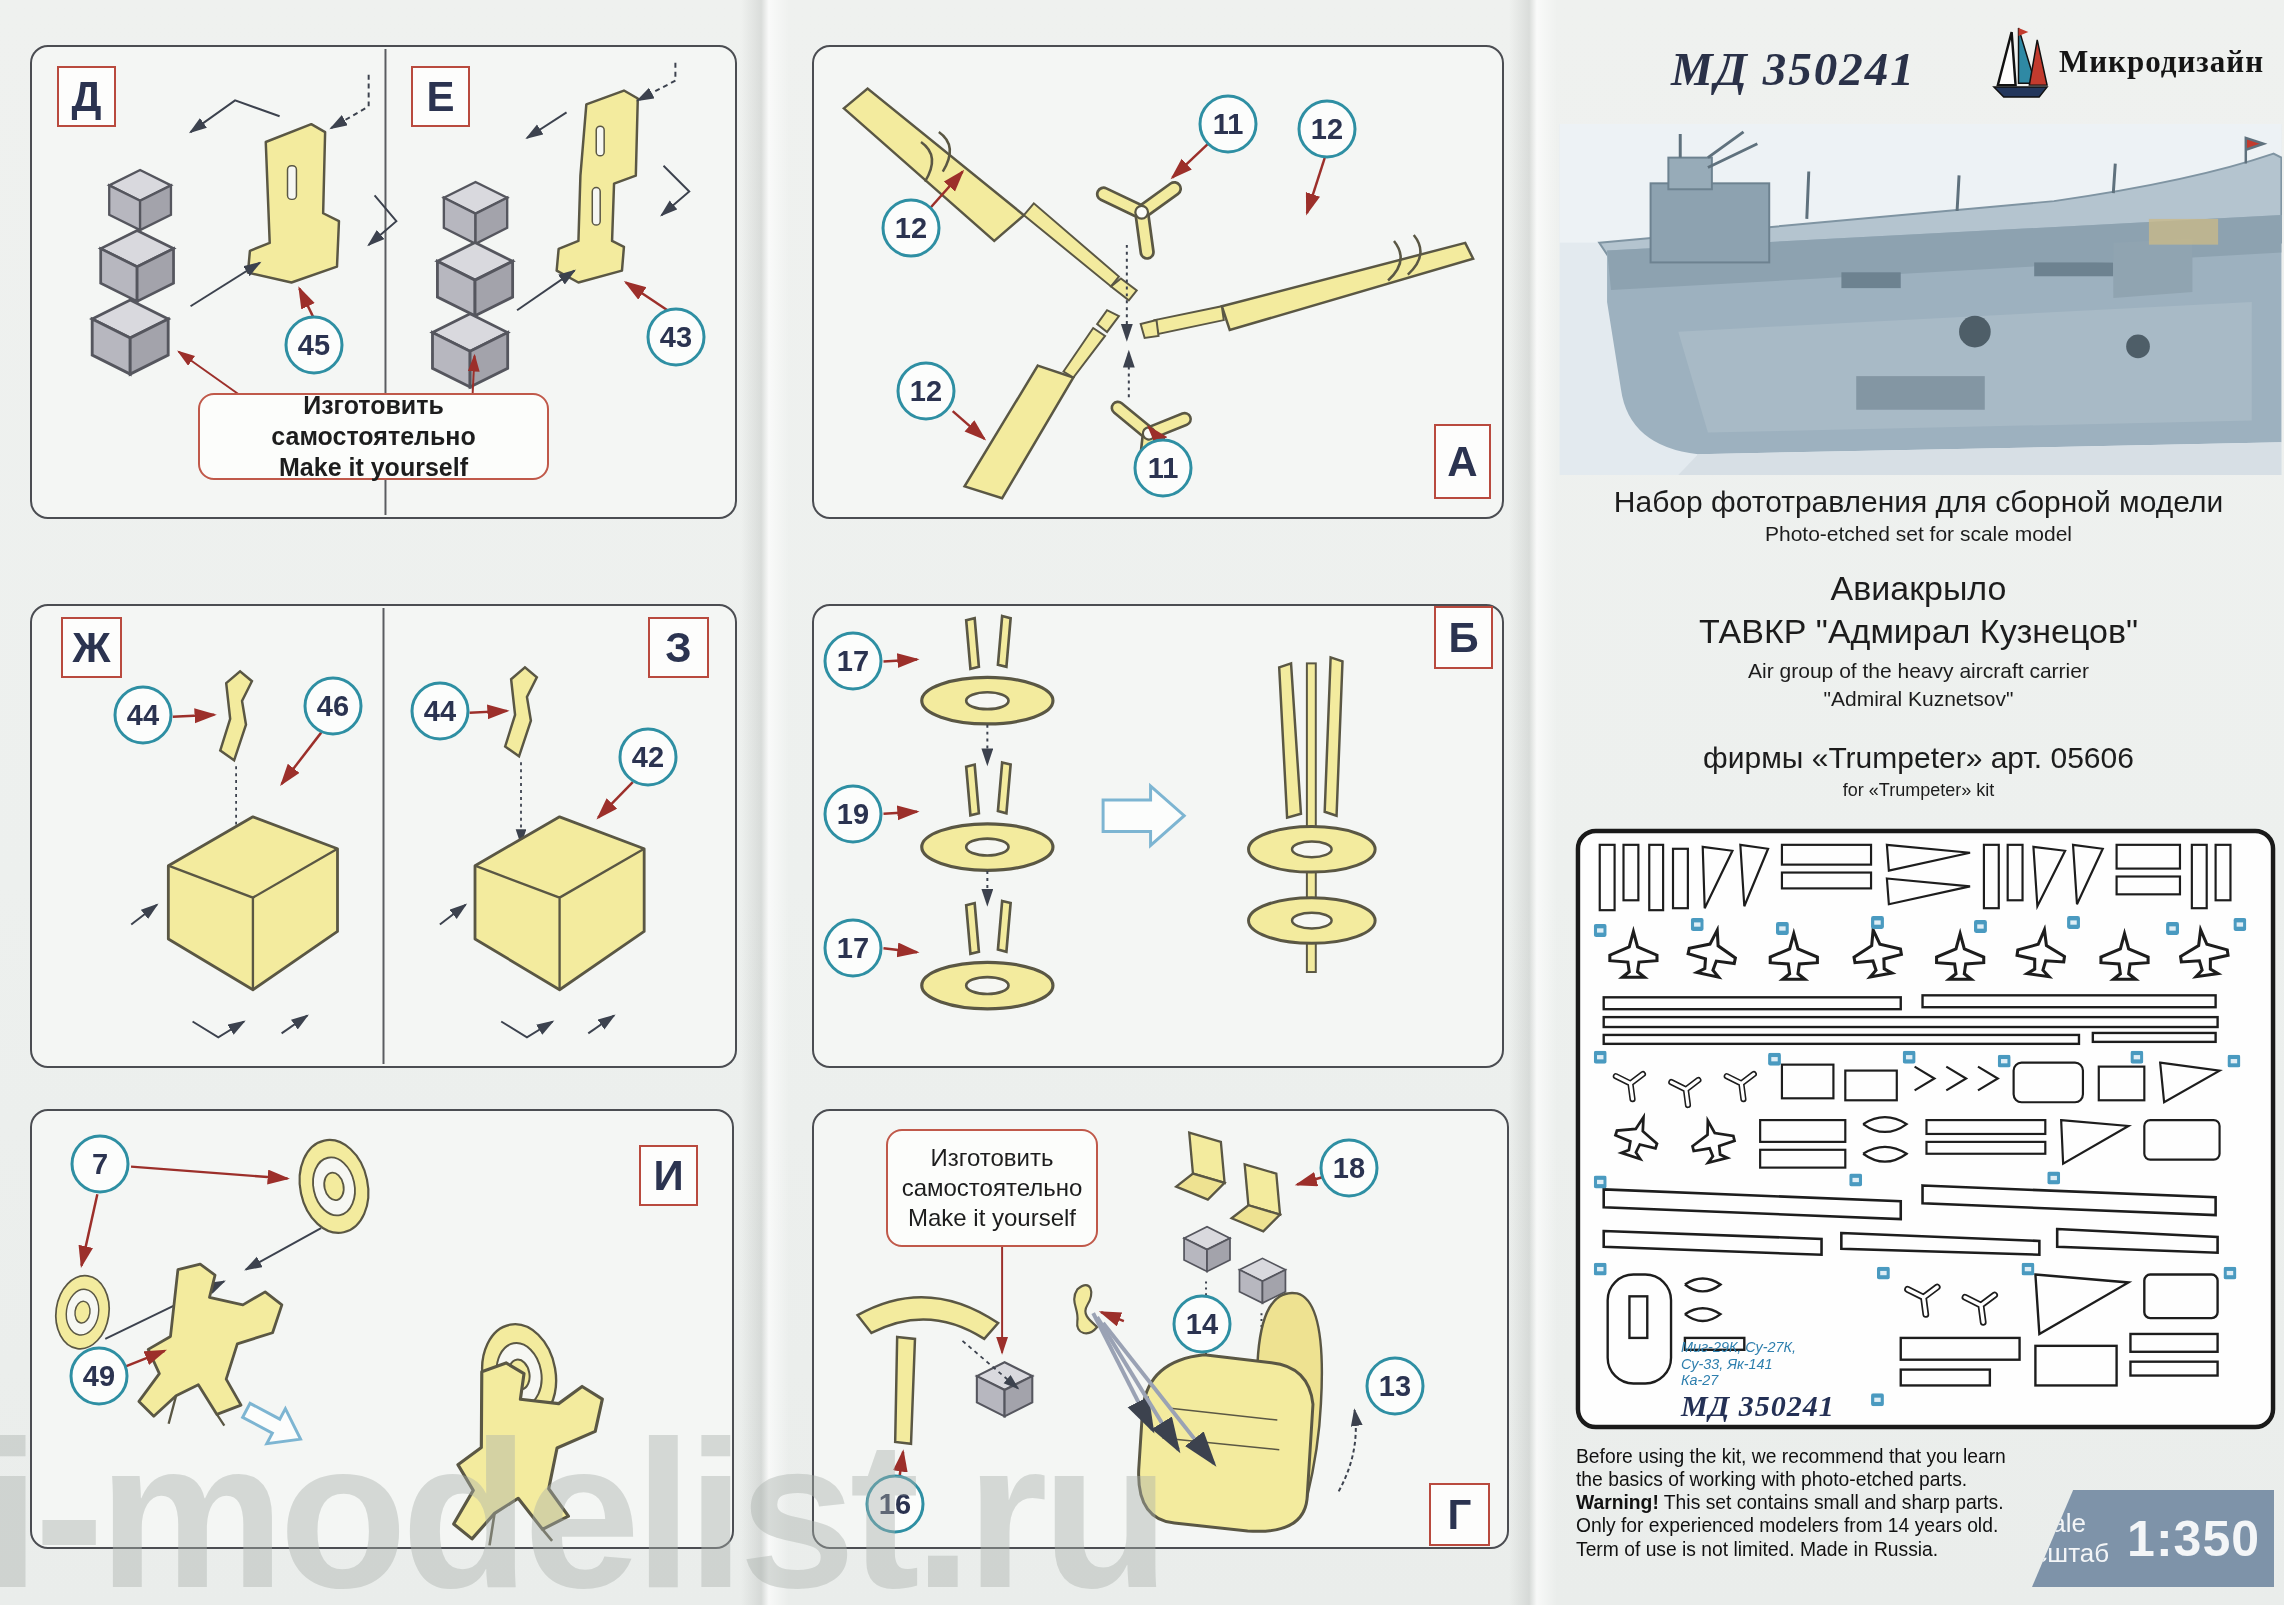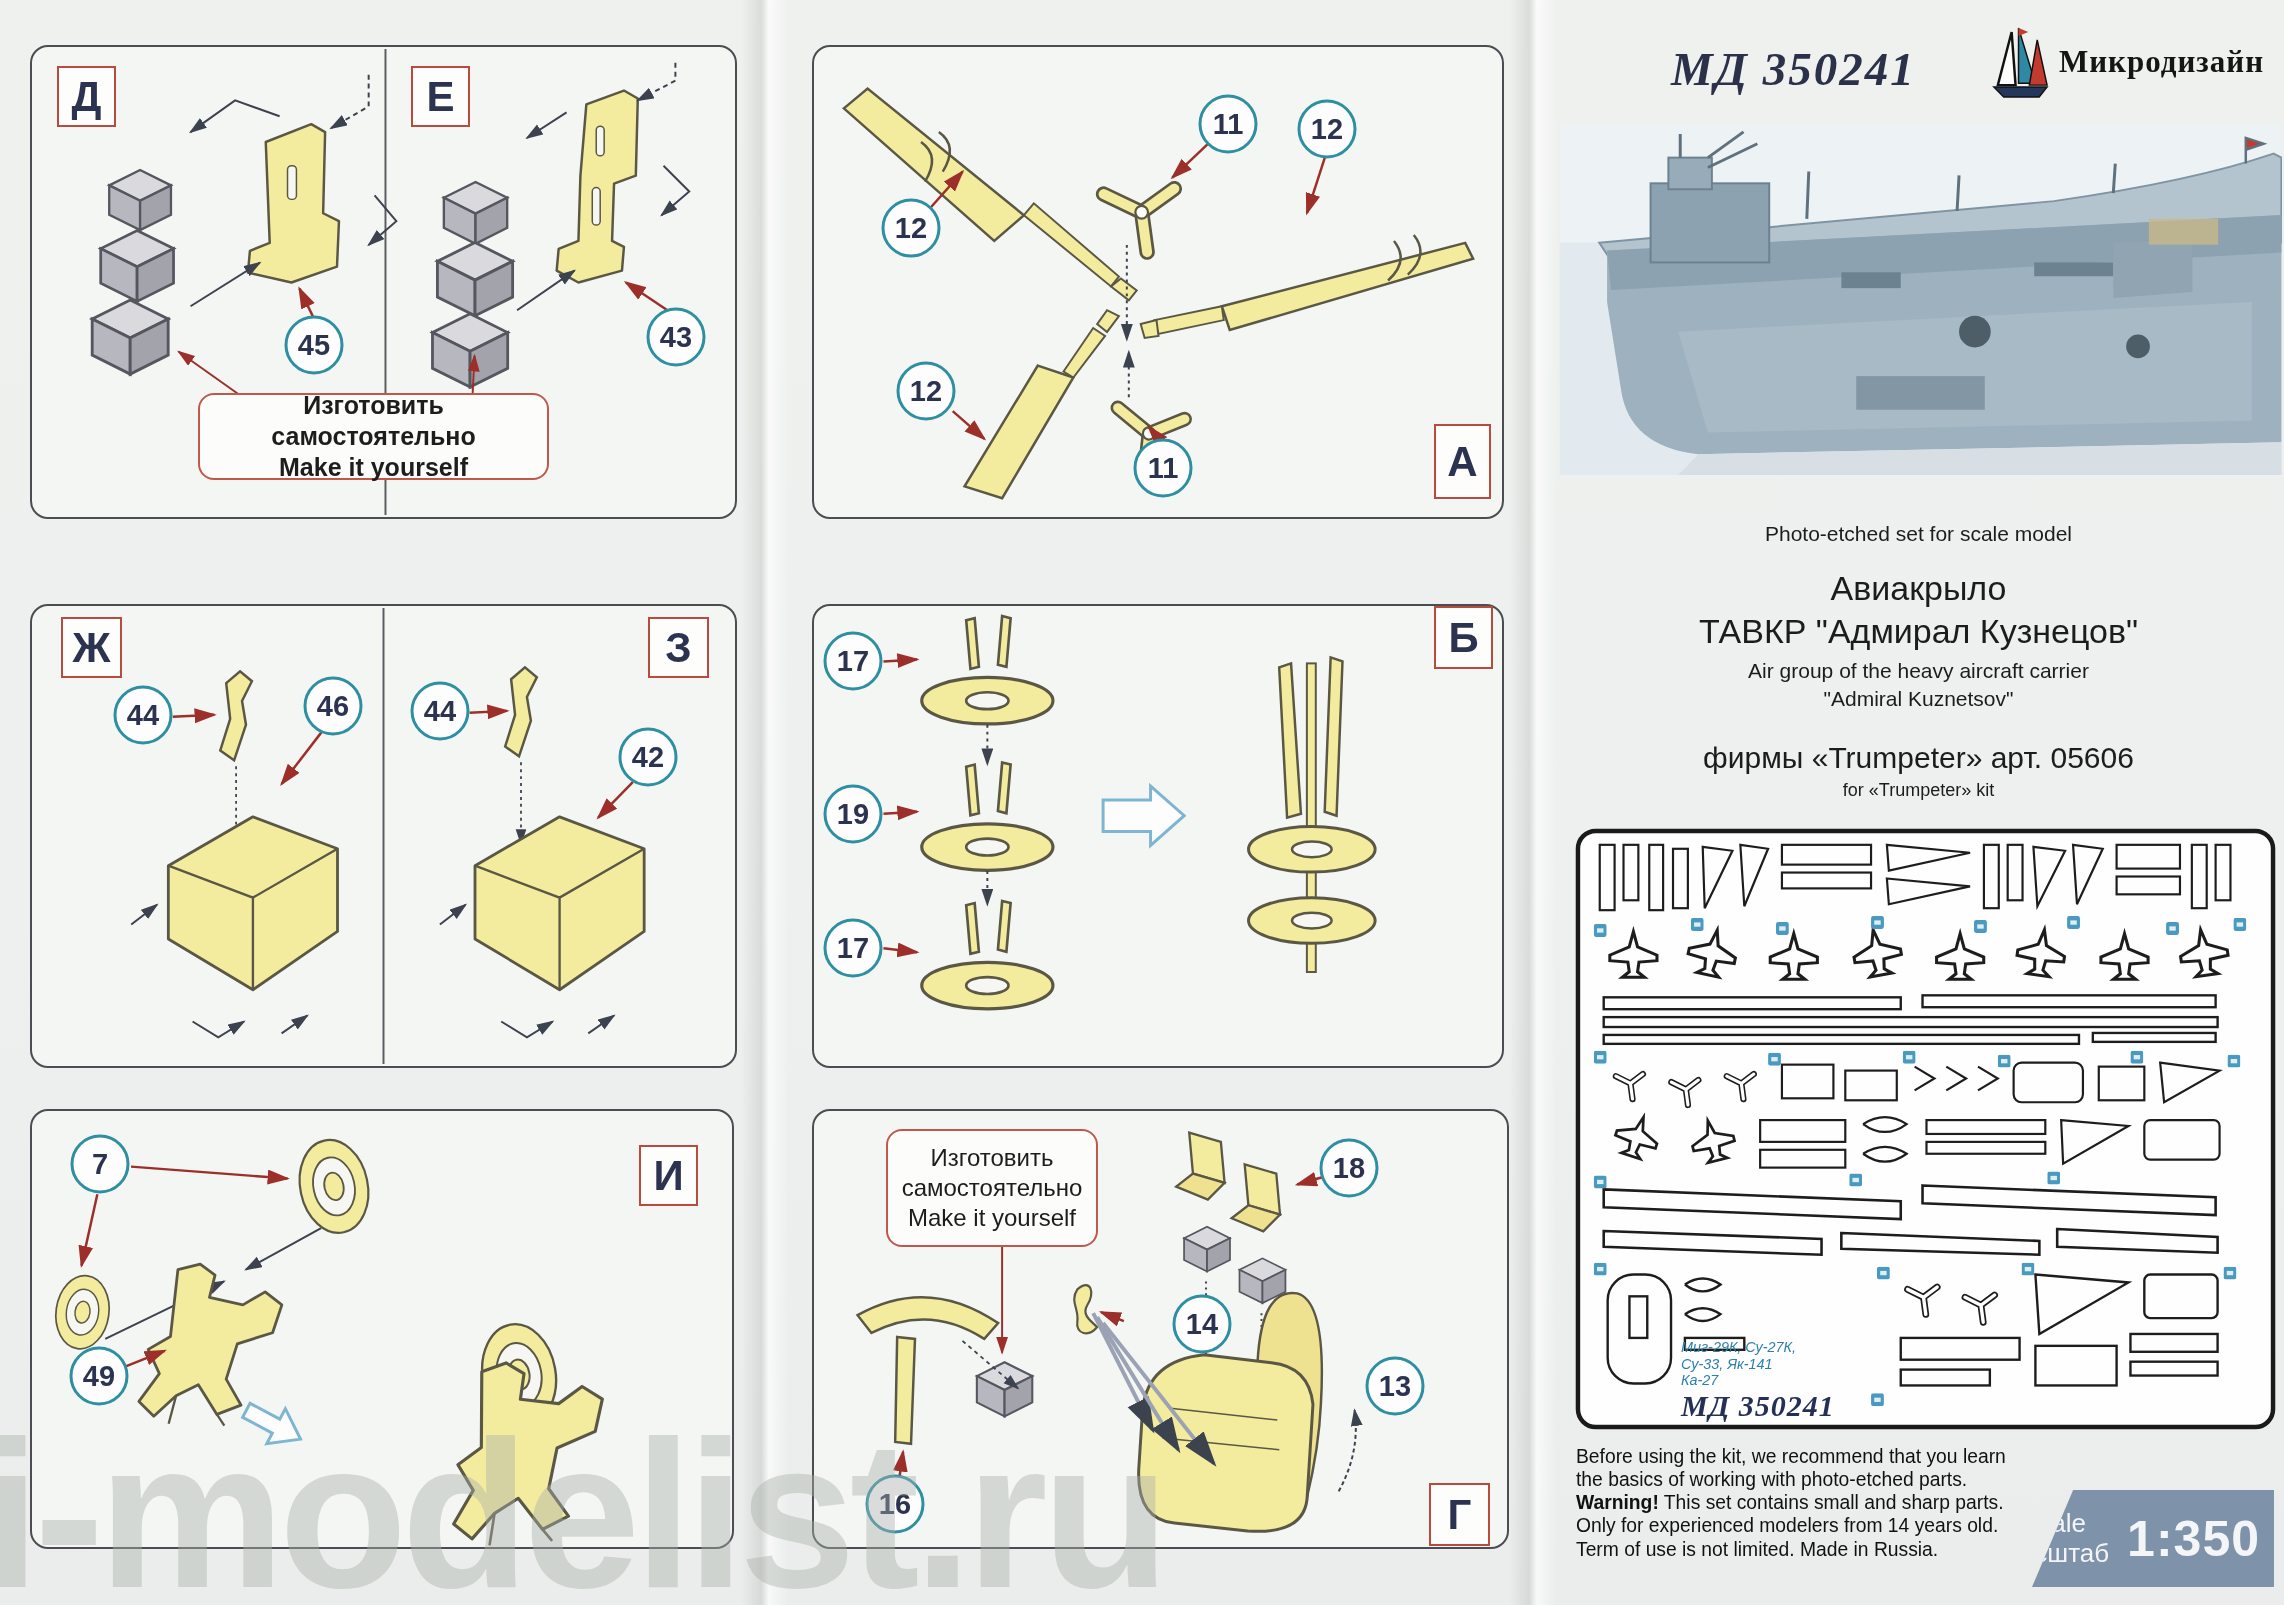--- a/index.html
+++ b/index.html
@@ -382,20 +382,21 @@
     <circle cx="420" cy="210" r="16" fill="#4e5e68"></circle>
     <circle cx="585" cy="225" r="12" fill="#4e5e68"></circle>
     <rect x="285" y="150" width="60" height="16" fill="#6d8290"></rect>
     <rect x="480" y="140" width="80" height="14" fill="#6d8290"></rect>
     <rect x="300" y="255" width="130px" height="34" fill="#8396a3"></rect>
     <path d="M560,120 L640,116 L640,170 L560,176 Z" fill="#90a4b1"></path>
     <rect x="596" y="96" width="70" height="26" fill="#c8b98a" opacity="0.8"></rect>
     <path d="M140,334 L730,322 L730,355 L120,355 Z" fill="#d7dfe5"></path>
   </svg>
 
+  <div class="infocol t30" style="top:485px;">Набор фототравления для сборной модели</div>
   <div class="infocol t21" style="top:522px;">Photo-etched set for scale model</div>
   <div class="infocol t34" style="top:569px;">Авиакрыло</div>
   <div class="infocol t34" style="top:612px;">ТАВКР "Адмирал Кузнецов"</div>
   <div class="infocol t21" style="top:659px;">Air group of the heavy aircraft carrier</div>
   <div class="infocol t21" style="top:687px;">"Admiral Kuznetsov"</div>
   <div class="infocol t30" style="top:741px;">фирмы «Trumpeter» арт. 05606</div>
   <div class="infocol t18" style="top:780px;">for «Trumpeter» kit</div>
 
   <svg class="fret" viewBox="0 0 710 610">
     <rect x="4" y="4" width="702" height="602" rx="18" fill="#fefefe" stroke="#1a1a1a" stroke-width="4.5"></rect>

